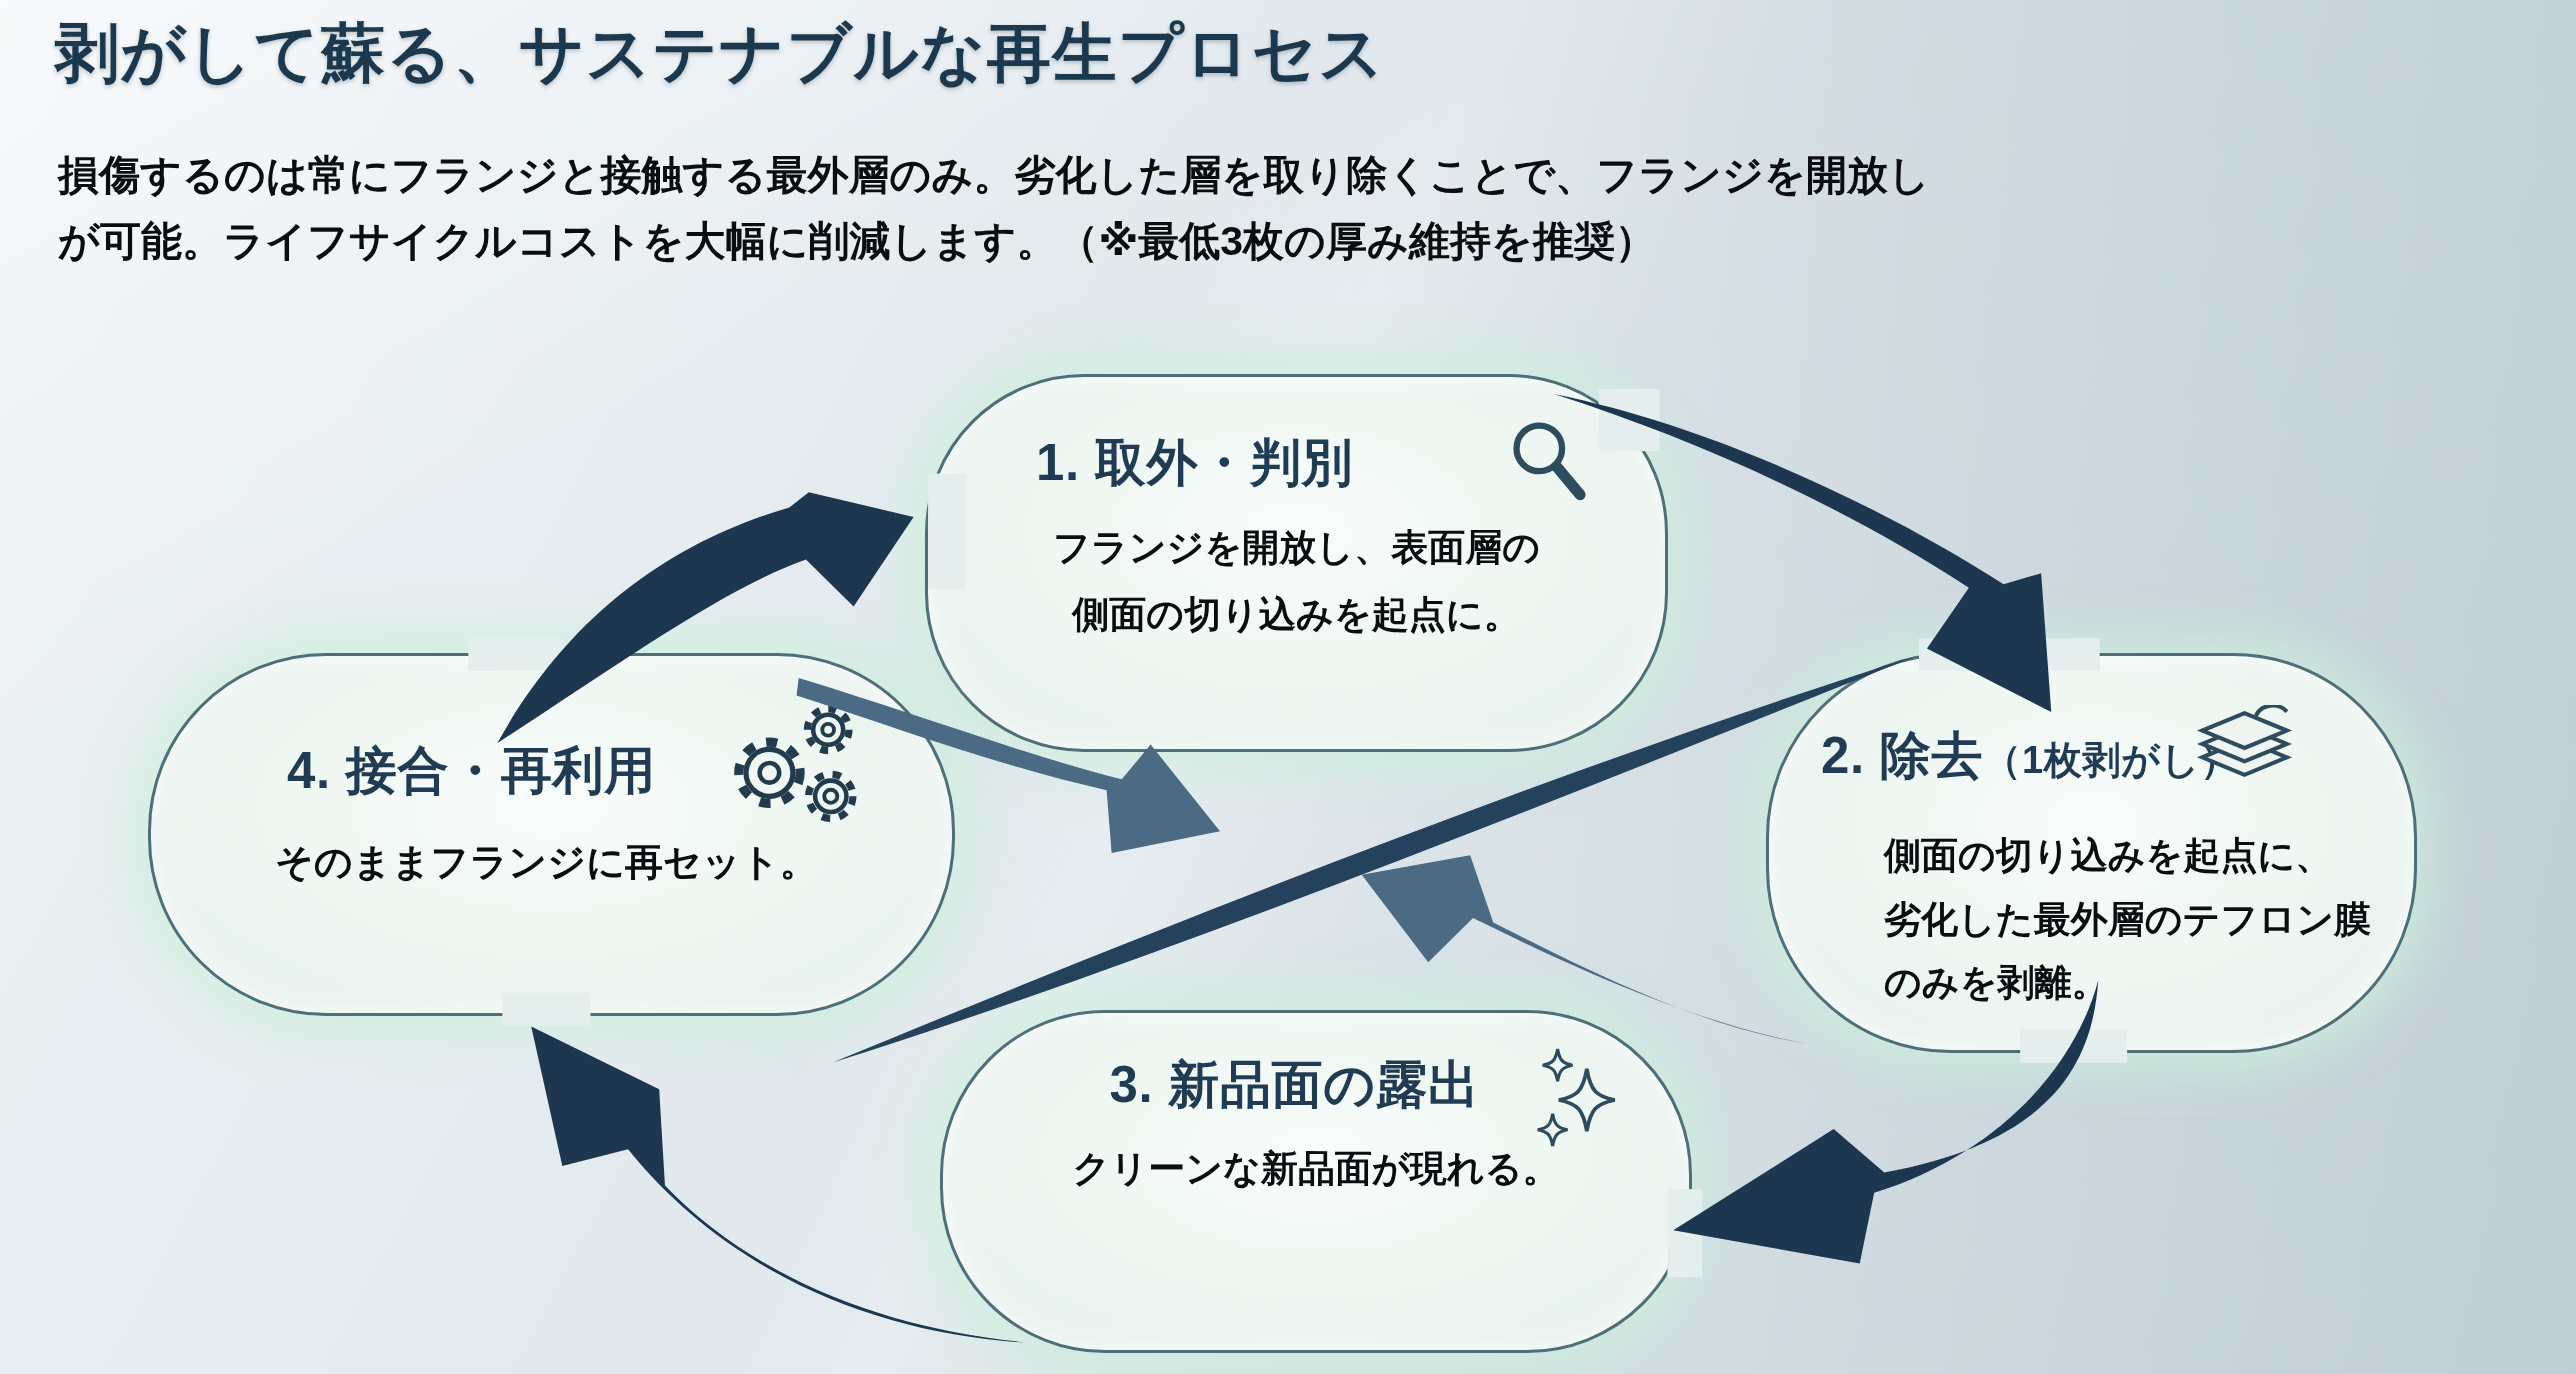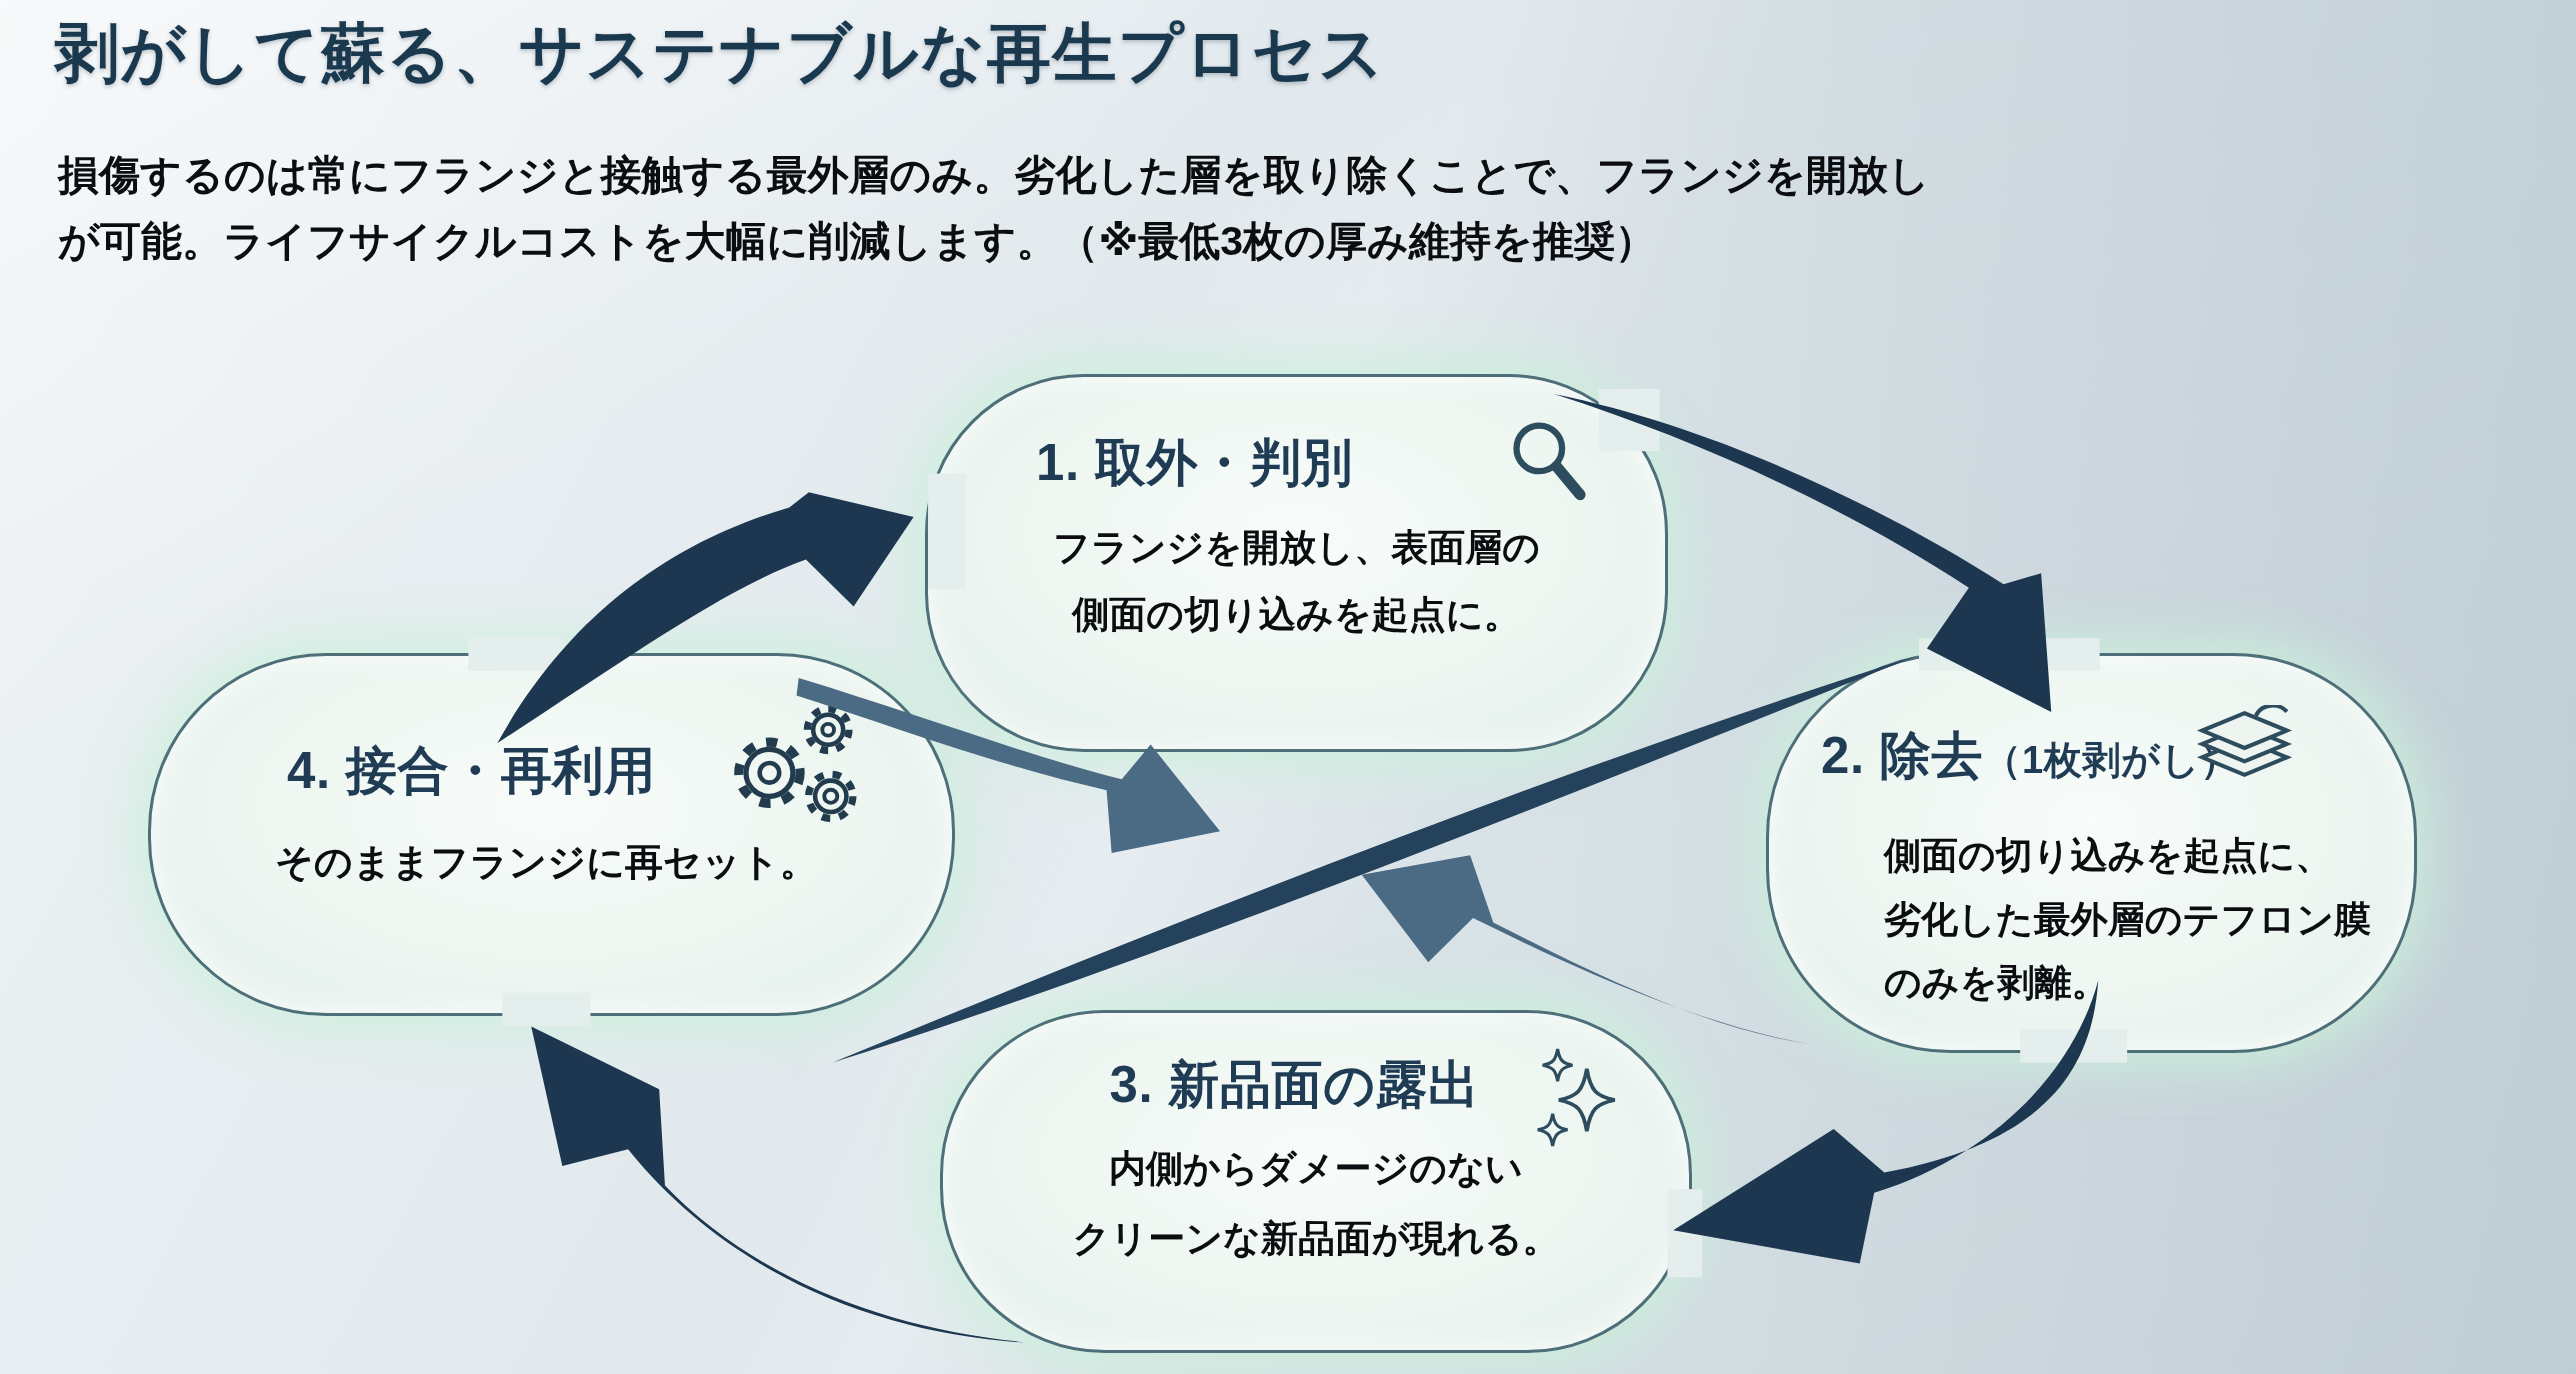--- a/index.html
+++ b/index.html
@@ -113,21 +113,20 @@
   <div class="step-box" id="step3">
     <div class="box-title">3. 新品面の露出</div>
     <div class="icon-slot">
       <svg width="87" height="116" viewBox="0 0 140 180">
         <path d="M85 40 C91 75 100 84 130 90 C100 96 91 105 85 140 C79 105 70 96 40 90 C70 84 79 75 85 40 Z" fill="none" stroke="#2d4c5e" stroke-width="6"></path>
         <path d="M38 8 C41 26 46 31 62 34 C46 37 41 42 38 60 C35 42 30 37 14 34 C30 31 35 26 38 8 Z" fill="none" stroke="#2d4c5e" stroke-width="5"></path>
         <path d="M30 112 C33 130 38 135 54 138 C38 141 33 146 30 164 C27 146 22 141 6 138 C22 135 27 130 30 112 Z" fill="none" stroke="#2d4c5e" stroke-width="5"></path>
       </svg>
     </div>
     <div class="box-desc">
-      <div>内側からダメージのない</div>
       <div>クリーンな新品面が現れる。</div>
     </div>
   </div>
 
   <div class="step-box" id="step4">
     <div class="box-title">4. 接合・再利用</div>
     <div class="icon-slot">
       <svg width="137" height="134" viewBox="0 0 210 200">
         <g>
           <circle cx="62" cy="112" r="47" fill="none" stroke="#223c4e" stroke-width="14" stroke-dasharray="17 19"></circle>

